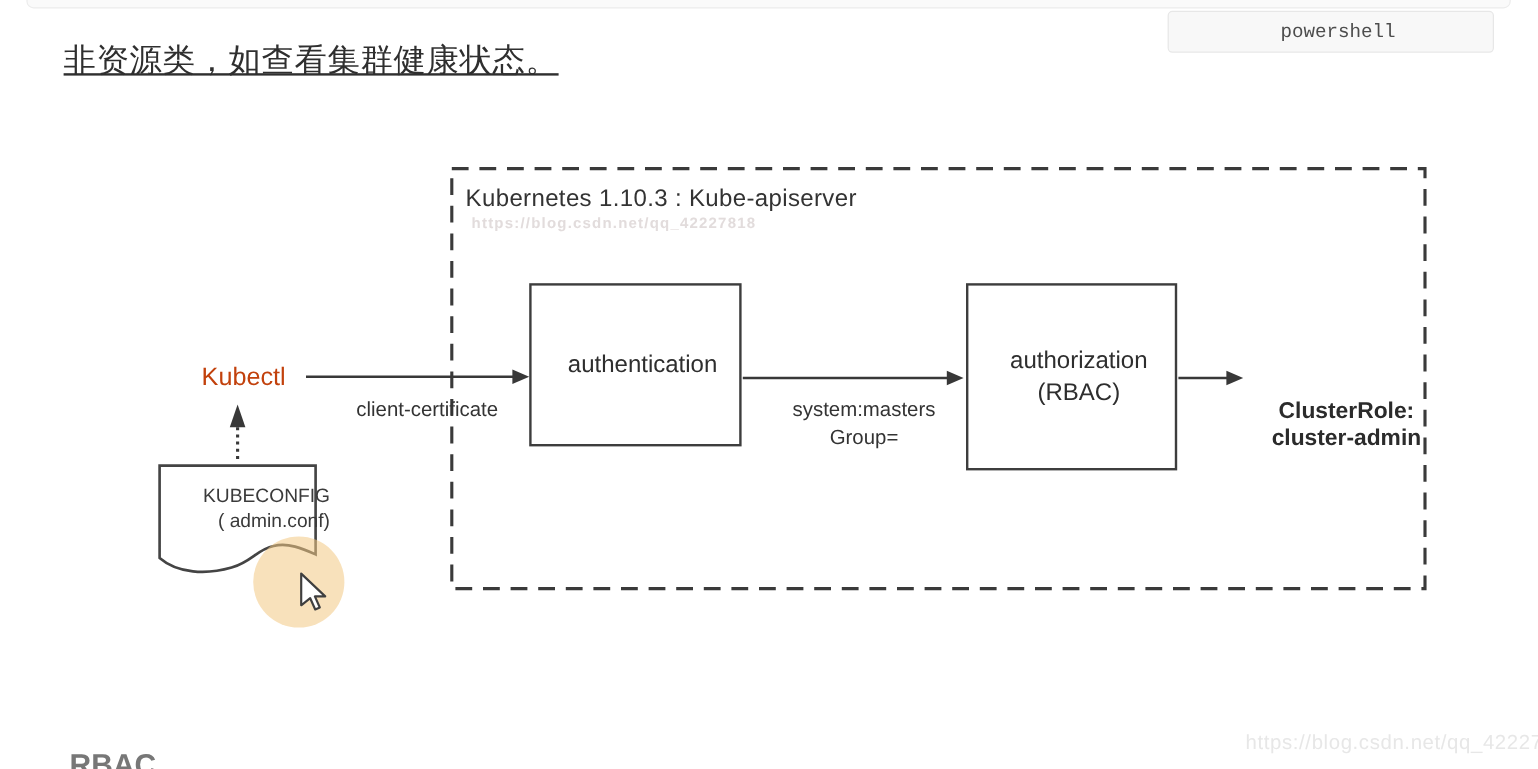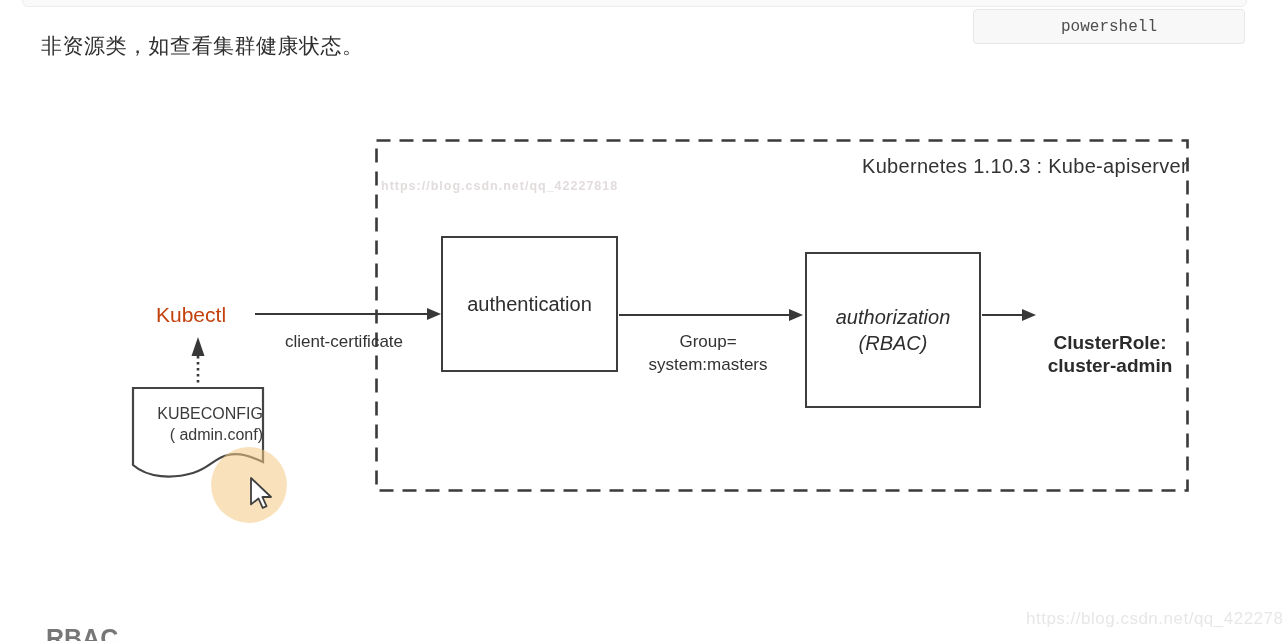--- a/index.html
+++ b/index.html
@@ -2,60 +2,61 @@
 <html><head>
 <meta charset="utf-8">
 <style>
   html,body{margin:0;padding:0;}
   body{
     width:1282px;height:641px;position:relative;overflow:hidden;
     background:#ffffff;
     font-family:"Liberation Sans", sans-serif;
     color:#333;
   }
-  .abs{position:absolute;}
+  .abs{position:absolute;padding-left:12px;}
 
   
   .code-block-edge{
     left:22px;top:-10px;width:1223px;height:15px;
     background:#fafafa;border:1px solid #ececec;border-radius:0 0 6px 6px;
   }
 
   .intro-text{
-    left:41px;top:32px;font-size:21px;color:#2f2f2f;letter-spacing:0.5px;
+    left:41px;top:32px;font-size:27px;color:#2f2f2f;letter-spacing:0.5px;
     white-space:nowrap;
+    text-decoration:underline;
   }
 
   .code-language-badge{
     left:973px;top:9px;width:272px;height:35px;
     background:#f8f8f8;border:1px solid #e7e7e7;border-radius:4px;
     display:flex;align-items:center;justify-content:center;
     font-family:"Liberation Mono","DejaVu Sans Mono",monospace;
     font-size:16px;color:#4d4d4d;box-sizing:border-box;
   }
 
   
   .diagram-title{
-    left:376px;top:155px;width:812px;text-align:right;
+    left:376px;top:155px;width:812px;text-align:left;
     font-size:20px;color:#333;letter-spacing:0.3px;
   }
   .faint-watermark{
     left:381px;top:179px;font-size:12.5px;color:#e2dcdc;
     filter:blur(0.6px);letter-spacing:1px;font-weight:bold;white-space:nowrap;
   }
   .kubectl-label{
     left:156px;top:303px;font-size:21px;color:#c2410c;white-space:nowrap;
   }
   .node-box{
     border:2px solid #3d3d3d;background:#fff;box-sizing:border-box;
     display:flex;flex-direction:column;align-items:center;justify-content:center;
     font-size:20px;color:#2e2e2e;text-align:center;line-height:26px;
   }
   .auth-box{left:441px;top:236px;width:177px;height:136px;}
-  .authz-box{left:805px;top:252px;width:176px;height:156px;font-style:italic;}
+  .authz-box{left:805px;top:236px;width:176px;height:156px;}
   .edge-label{
     font-size:17px;color:#333;text-align:center;line-height:23px;white-space:nowrap;
   }
   .client-cert-label{left:258px;top:330px;width:172px;}
   .group-label{left:630px;top:330px;width:156px;}
   .result-label{
     left:1040px;top:293px;width:140px;text-align:center;
     font-size:19px;font-weight:700;color:#2b2b2b;line-height:23px;white-space:nowrap;margin-top:38px;
   }
   .kubeconfig-label{
@@ -118,22 +119,22 @@
 
   <div class="abs kubectl-label">Kubectl</div>
 
   <div class="abs edge-label client-cert-label">client-certificate</div>
 
   <div class="abs node-box auth-box">
     <span>authentication</span>
   </div>
 
   <div class="abs edge-label group-label">
+    <div>system:masters</div>
     <div>Group=</div>
-    <div>system:masters</div>
   </div>
 
   <div class="abs node-box authz-box">
     <div>authorization</div>
     <div>(RBAC)</div>
   </div>
 
   <div class="abs result-label">
     <div>ClusterRole:</div>
     <div>cluster-admin</div>

